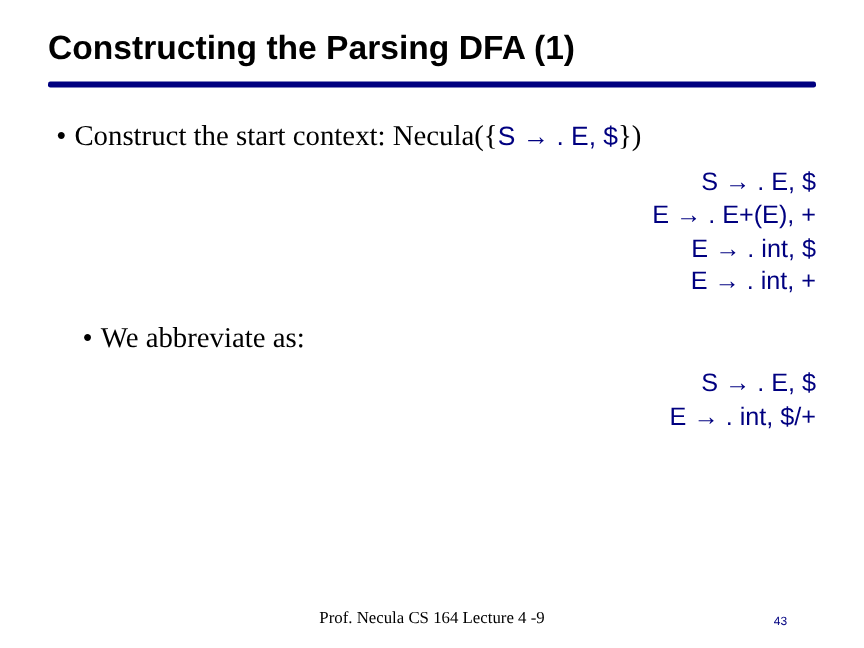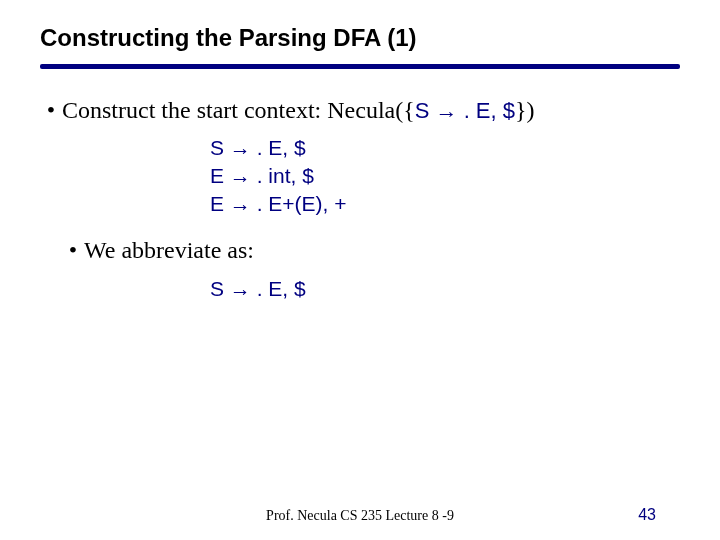--- a/index.html
+++ b/index.html
@@ -15,21 +15,21 @@
   .slide {
     position: relative;
     width: 720px;
     height: 540px;
     box-sizing: border-box;
     padding: 24px 40px 30px 40px;
   }
   .title {
     font-family: Verdana, Arial, sans-serif;
     font-weight: bold;
-    font-size: 24px;
+    font-size: 28px;
     color: #000;
     margin: 0 0 12px 0;
   }
   .rule {
     height: 5px;
     background: #000080;
     border-radius: 2px;
     margin-bottom: 26px;
   }
   .bullet1, .bullet2 {
@@ -79,52 +79,55 @@
     text-align: center;
     font-family: "Times New Roman", Georgia, serif;
     font-size: 14px;
     color: #000;
   }
   .pagenum {
     position: absolute;
     bottom: 16px;
     right: 64px;
     font-family: Arial, Helvetica, sans-serif;
-    font-size: 16px;
+    font-size: 10px;
     color: #000080;
   }
   .arrow {
     font-family: Arial, sans-serif;
+    text-align: right;
   }
 </style>
 </head>
 <body>
 
 <div class="slide">
 
   <div class="title">Constructing the Parsing DFA (1)</div>
   <div class="rule"></div>
 
   <div class="bullet1">
     <span class="dot">•</span>
     <span class="text">
       <span>Construct the start context: Necula({</span><span class="closure-ctx arrow">S → . E, $</span><span class="closure-tail">})</span>
     </span>
   </div>
 
   <div class="items">
     <div class="row arrow">S → . E, $</div>
+    <div class="row arrow">E → . E+(E), +</div>
     <div class="row arrow">E → . int, $</div>
-    <div class="row arrow">E → . E+(E), +</div>
+    <div class="row arrow">E → . int, +</div>
   </div>
 
   <div class="bullet2">
     <span class="dot">•</span>
     <span class="text">We abbreviate as:</span>
   </div>
 
   <div class="items">
     <div class="row arrow">S → . E, $</div>
+    <div class="row arrow">E → . int, $/+</div>
   </div>
 
-  <div class="footer">Prof. Necula  CS 235  Lecture 8 -9</div>
+  <div class="footer">Prof. Necula  CS 164  Lecture 4 -9</div>
   <div class="pagenum">43</div>
 </div>
 
 </body></html>

